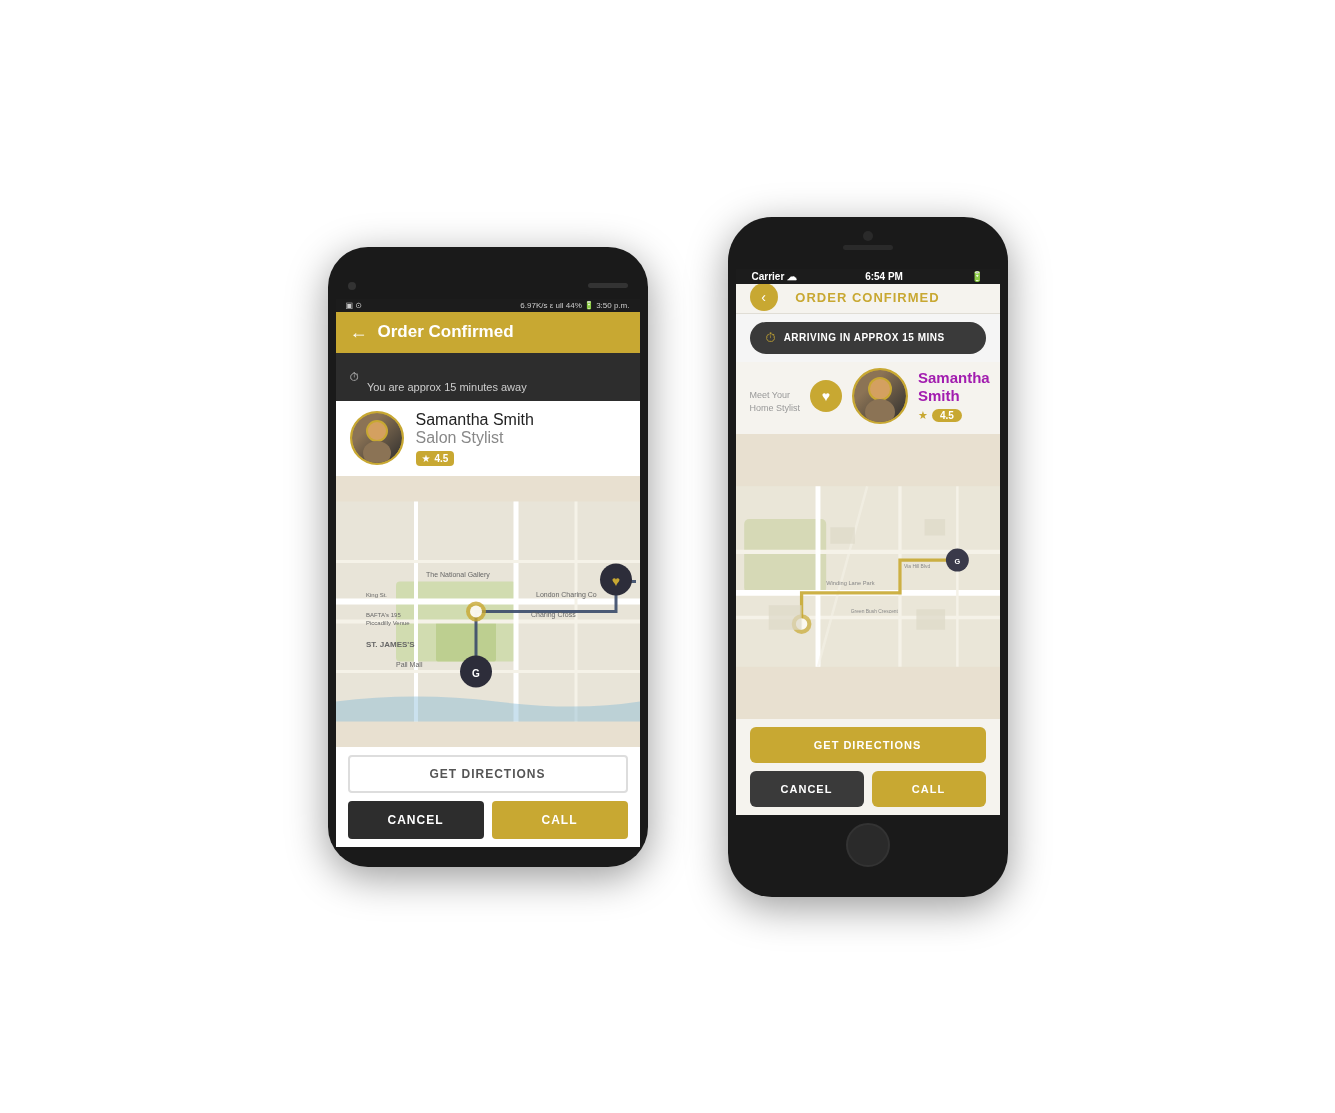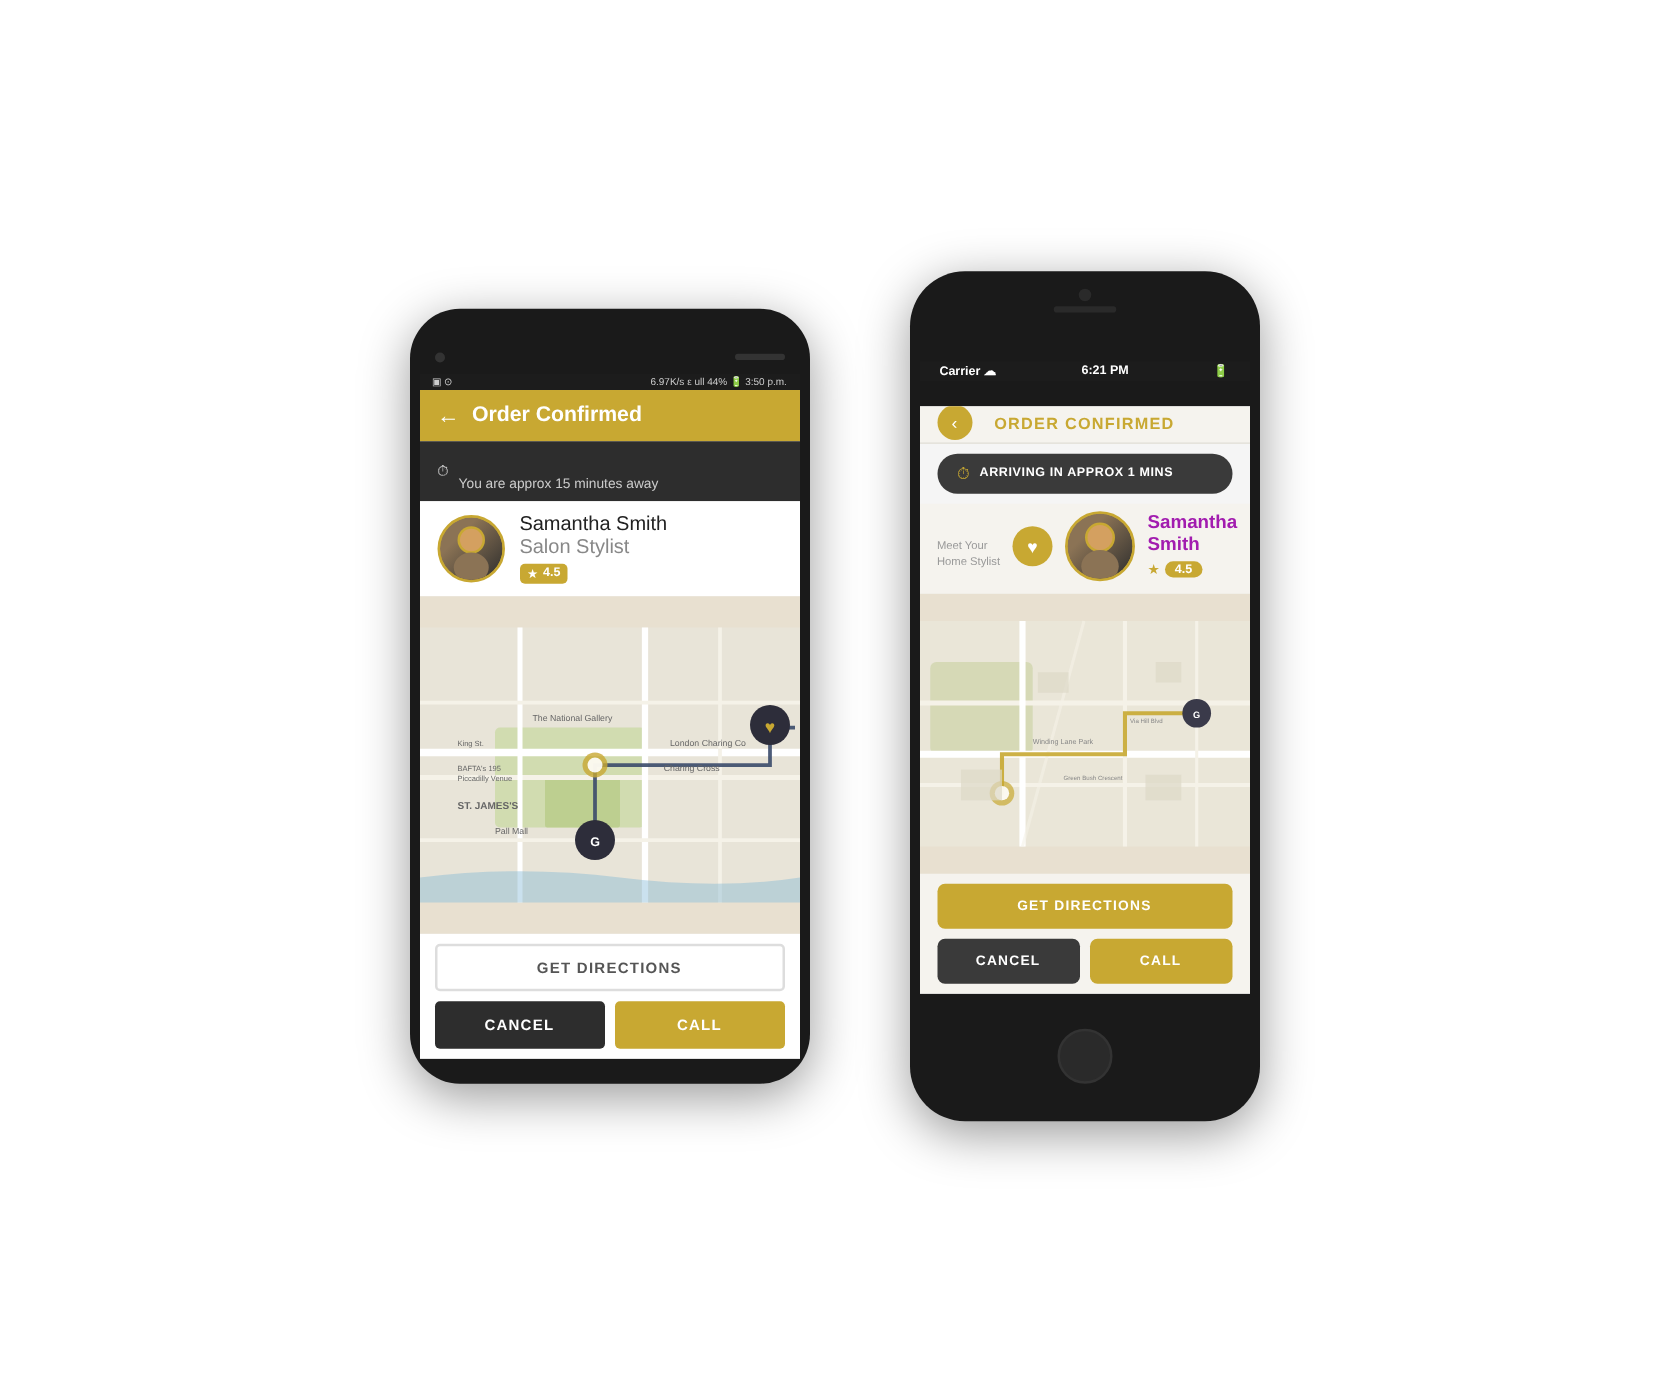--- a/index.html
+++ b/index.html
@@ -61,21 +61,20 @@
       justify-content: space-between;
       align-items: center;
     }
 
     
     .phone-ios {
       width: 280px;
       height: 680px;
       padding: 0 8px 30px;
       border-radius: 44px;
-      gap: 20px;
     }
     .phone-ios .ios-top {
       width: 100%;
       height: 52px;
       display: flex;
       align-items: center;
       justify-content: center;
       position: relative;
     }
     .phone-ios .ios-top .cam {
@@ -543,33 +542,33 @@
   </div>
 </div>
 
 <div class="phone phone-ios">
   <div class="ios-top">
     <div class="cam"></div>
     <div class="speaker"></div>
   </div>
   <div class="ios-status">
     <span>Carrier  ☁</span>
-    <span>6:21 PM</span>
+    <span>6:54 PM</span>
     <span>🔋</span>
   </div>
   <div class="screen">
 
     <div class="ios-header">
       <div class="back-btn">‹</div>
       <span class="title">ORDER CONFIRMED</span>
     </div>
 
     <div class="ios-eta-bar">
       <span class="clock">⏱</span>
-      <span class="eta-text">ARRIVING IN APPROX 1 MINS</span>
+      <span class="eta-text">ARRIVING IN APPROX 15 MINS</span>
     </div>
 
     <div class="ios-stylist">
       <div class="meet-text">Meet Your<br>Home Stylist</div>
       <div class="heart-btn">♥</div>
       <div class="avatar">
         <div class="avatar-inner">
           <svg width="52" height="52" viewBox="0 0 52 52" xmlns="http://www.w3.org/2000/svg">
             <circle cx="26" cy="19" r="12" fill="#c8a832"></circle>
             <ellipse cx="26" cy="42" rx="15" ry="13" fill="#8B7355"></ellipse>

